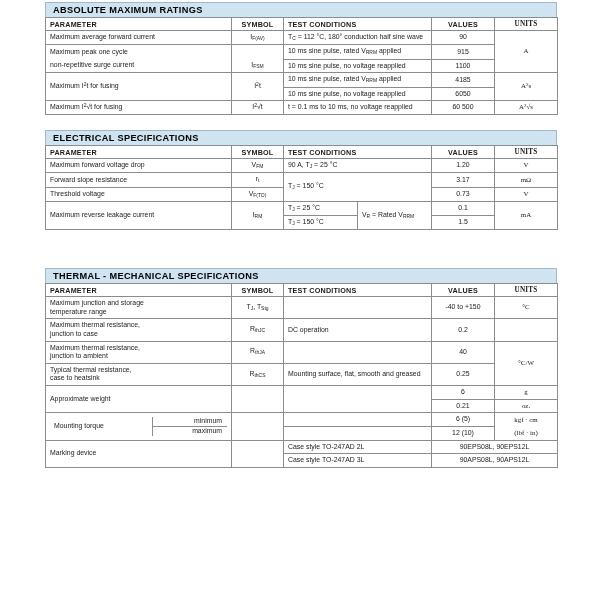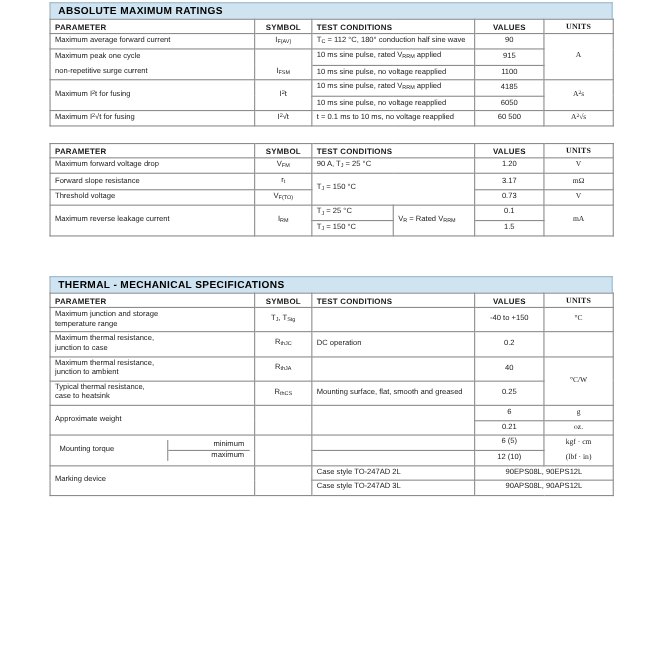--- a/index.html
+++ b/index.html
@@ -21,21 +21,21 @@
     background: #ffffff;
     padding: 0;
   }
   .spec-block {
     position: absolute;
     left: 45px;
     width: 512px;
   }
   #block-abs  { top: 2px; }
   #block-elec { top: 130px; }
-  #block-therm{ top: 251px; }
+  #block-therm{ top: 268px; }
 
   .section-title-bar {
     background: #cfe3f0;
     border: 1px solid #9fb9c9;
     border-bottom: none;
     height: 15px;
     line-height: 15px;
     padding: 0 0 0 7px;
     font-size: 9.2px;
     font-weight: bold;
@@ -171,20 +171,21 @@
           <td class="c-symbol sym">I<sup>2</sup>√t</td>
           <td colspan="2">t = 0.1 ms to 10 ms, no voltage reapplied</td>
           <td class="c-val">60 500</td>
           <td class="c-unit">A<sup>2</sup>√s</td>
         </tr>
       </tbody>
     </table>
   </div>
 
   <div class="spec-block" id="block-elec">
+    <div class="section-title-bar">ELECTRICAL SPECIFICATIONS</div>
     <table class="spec">
       <thead>
         <tr>
           <th class="c-param">PARAMETER</th>
           <th class="c-symbol">SYMBOL</th>
           <th class="c-cond" colspan="2">TEST CONDITIONS</th>
           <th class="c-val">VALUES</th>
           <th class="c-unit">UNITS</th>
         </tr>
       </thead>

